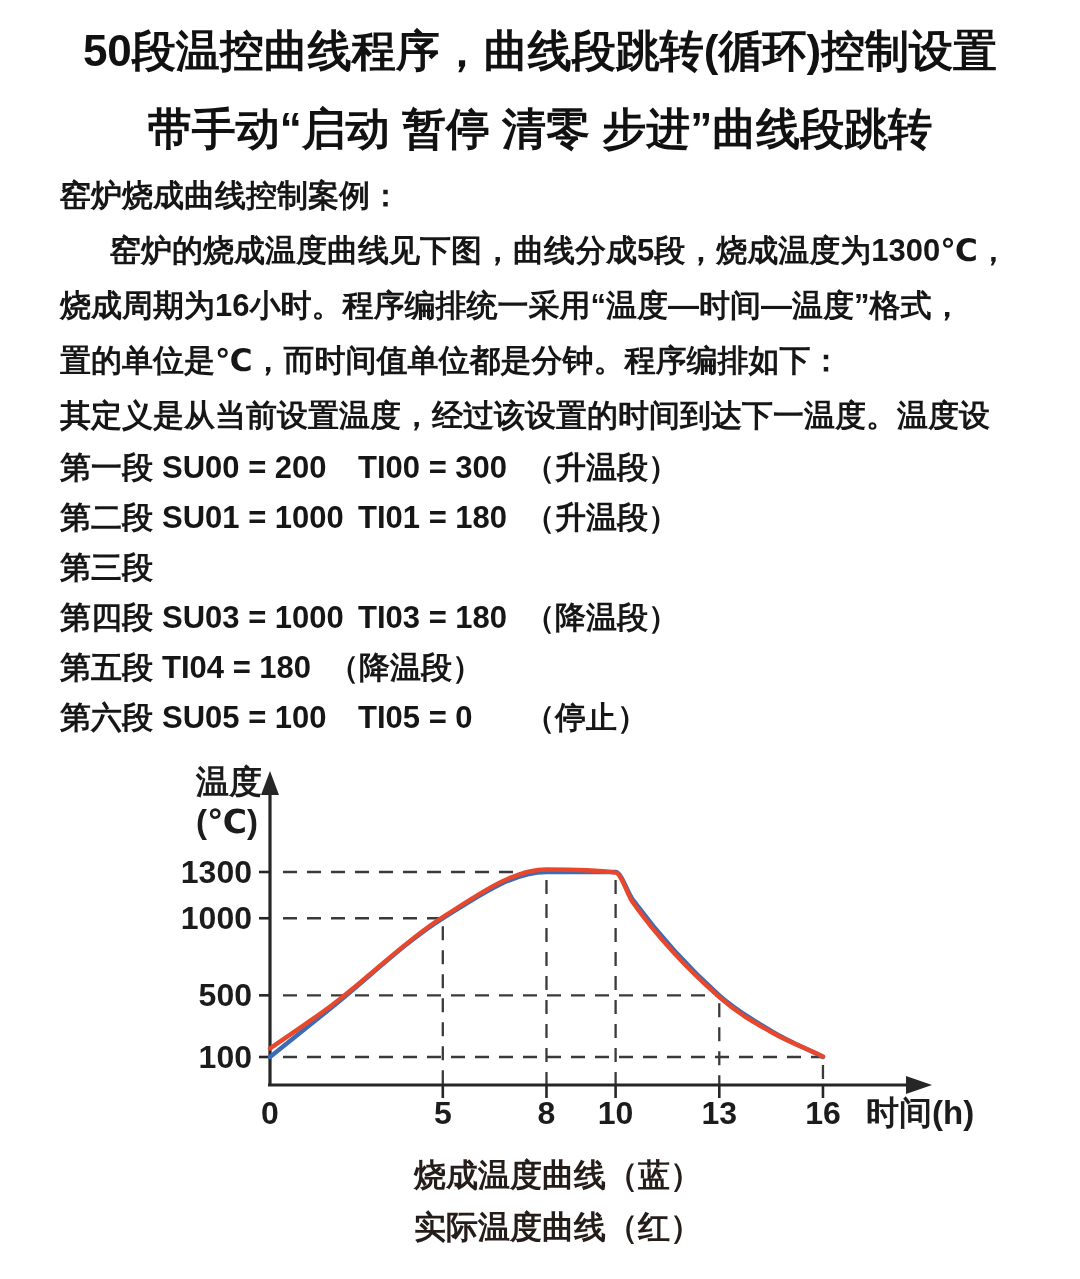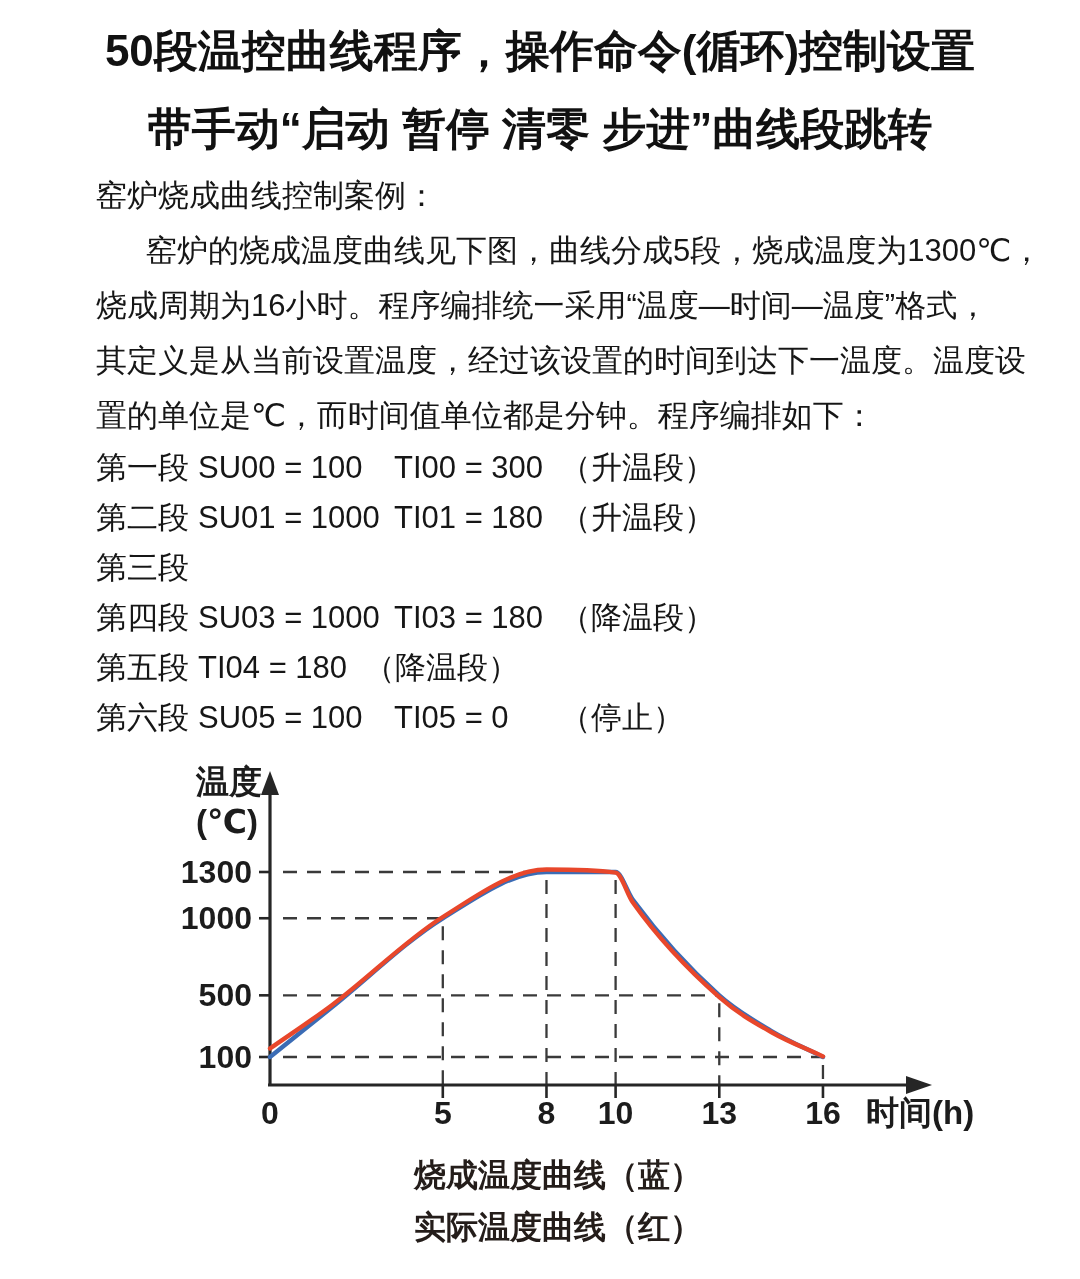--- a/index.html
+++ b/index.html
@@ -2,21 +2,21 @@
 <html><head>
 <meta charset="utf-8">
 <style>
   html,body{margin:0;padding:0;background:#ffffff;}
   body{font-family:"Liberation Sans","DejaVu Sans",sans-serif;color:#1b1b1b;}
   .page{width:1080px;height:1279px;overflow:hidden;background:#ffffff;position:relative;}
 
   .title{padding-top:12px;text-align:center;font-weight:bold;font-size:44px;color:#111111;}
   .title-line{line-height:78px;white-space:nowrap;letter-spacing:0px;}
 
-  .content{margin-left:96px;margin-right:30px;font-weight:normal;font-size:31px;color:#161616;}
+  .content{margin-left:60px;margin-right:30px;font-weight:bold;font-size:31px;color:#161616;}
   .case-heading{line-height:55px;white-space:nowrap;}
   .para-line{line-height:55px;white-space:nowrap;}
   .para-line.indent{padding-left:50px;}
 
   .seg-row{display:flex;line-height:50px;white-space:nowrap;font-size:31px;}
   .seg-label{width:102px;flex:none;}
   .seg-su{width:196px;flex:none;}
   .seg-ti{width:166px;flex:none;}
   .seg-note{flex:none;}
 
@@ -27,36 +27,36 @@
 
   .legend{text-align:center;font-size:32px;font-weight:600;color:#241d1a;transform:translateX(18px);}
   .legend-line{line-height:52px;white-space:nowrap;}
 </style>
 </head>
 <body>
 
 <div class="page">
 
   <div class="title">
-    <div class="title-line">50段温控曲线程序，操作命令(循环)控制设置</div>
+    <div class="title-line">50段温控曲线程序，曲线段跳转(循环)控制设置</div>
     <div class="title-line">带手动“启动 暂停 清零 步进”曲线段跳转</div>
   </div>
 
   <div class="content">
     <div class="case-heading">窑炉烧成曲线控制案例：</div>
     <div id="paragraph">
         <div class="para-line indent">窑炉的烧成温度曲线见下图，曲线分成5段，烧成温度为1300℃，</div>
         <div class="para-line">烧成周期为16小时。程序编排统一采用“温度—时间—温度”格式，</div>
+        <div class="para-line">置的单位是℃，而时间值单位都是分钟。程序编排如下：</div>
         <div class="para-line">其定义是从当前设置温度，经过该设置的时间到达下一温度。温度设</div>
-        <div class="para-line">置的单位是℃，而时间值单位都是分钟。程序编排如下：</div>
       </div>
     <div id="segments">
         <div class="seg-row">
           <span class="seg-label">第一段</span>
-          <span class="seg-su">SU00 = 100</span>
+          <span class="seg-su">SU00 = 200</span>
           <span class="seg-ti">TI00 = 300</span>
           <span class="seg-note">（升温段）</span>
         </div>
         <div class="seg-row">
           <span class="seg-label">第二段</span>
           <span class="seg-su">SU01 = 1000</span>
           <span class="seg-ti">TI01 = 180</span>
           <span class="seg-note">（升温段）</span>
         </div>
         <div class="seg-row">

